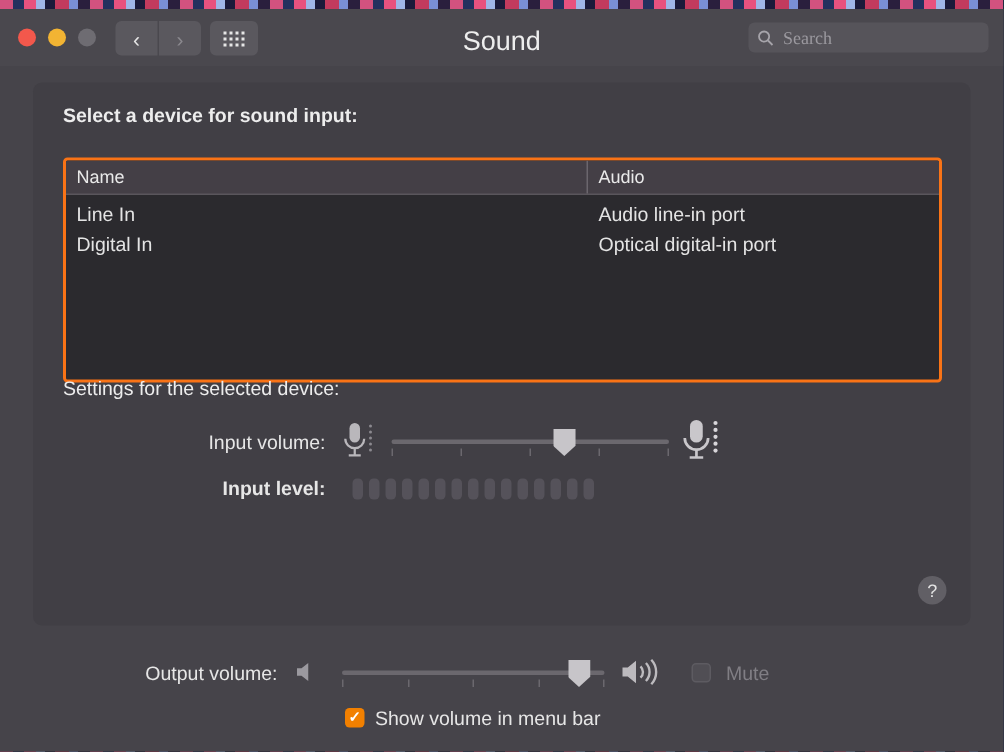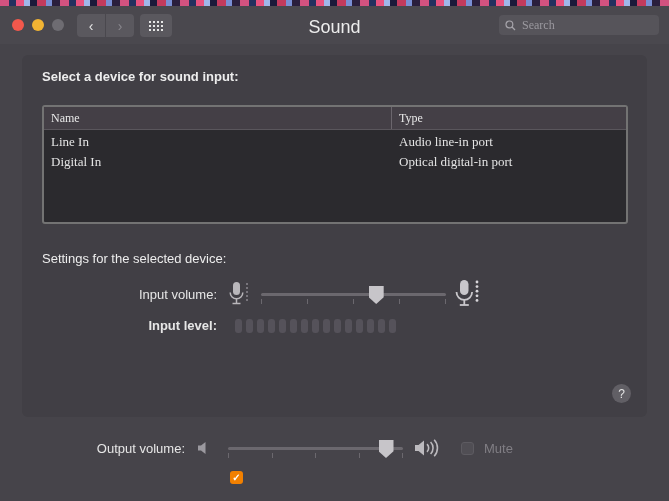--- a/index.html
+++ b/index.html
@@ -165,27 +165,26 @@
     color: #ededed;
     font-size: 13px;
   }
   .section-label.bold { font-weight: bold; }
 
   
   .table {
     position: absolute;
     left: 20px; top: 50px;
     width: 586px;
-    height: 119px;
-    border: 2px solid #737373;
+    height: 150px;
+    border: 2px solid #f97316;
     border-radius: 3px;
     background: #2b2a2e;
     overflow: hidden;
     box-sizing: border-box;
-    font-family: Liberation Serif, serif;
   }
   .thead {
     display: flex;
     height: 22px;
     background: #443f46;
     border-bottom: 1px solid #5a565c;
   }
   .th {
     font-size: 12px;
     color: #e9e9e9;
@@ -350,21 +349,21 @@
     </div>
   </div>
 
   <div class="panel">
 
     <div class="section-label bold" style="top:14px;">Select a device for sound input:</div>
 
     <div class="table">
       <div class="thead">
         <div class="th name">Name</div>
-        <div class="th type">Type</div>
+        <div class="th type">Audio</div>
       </div>
 
       <div class="trow">
         <div class="td name">Line In</div>
         <div class="td type">Audio line-in port</div>
       </div>
       <div class="trow">
         <div class="td name">Digital In</div>
         <div class="td type">Optical digital-in port</div>
       </div>
@@ -463,15 +462,16 @@
     </svg>
 
     <span class="checkbox disabled" style="margin-left:14px;"></span>
     <span class="dim" style="font-size:13px; margin-left:10px;">Mute</span>
   </div>
 
   <div style="position:absolute; left:230px; top:465px; display:flex; align-items:center;">
     <span class="checkbox checked">
       <span class="tick">✓</span>
     </span>
+    <span style="color:#e6e6e6; font-size:13px; margin-left:7px;">Show volume in menu bar</span>
   </div>
 
 </div>
 
 </body></html>

